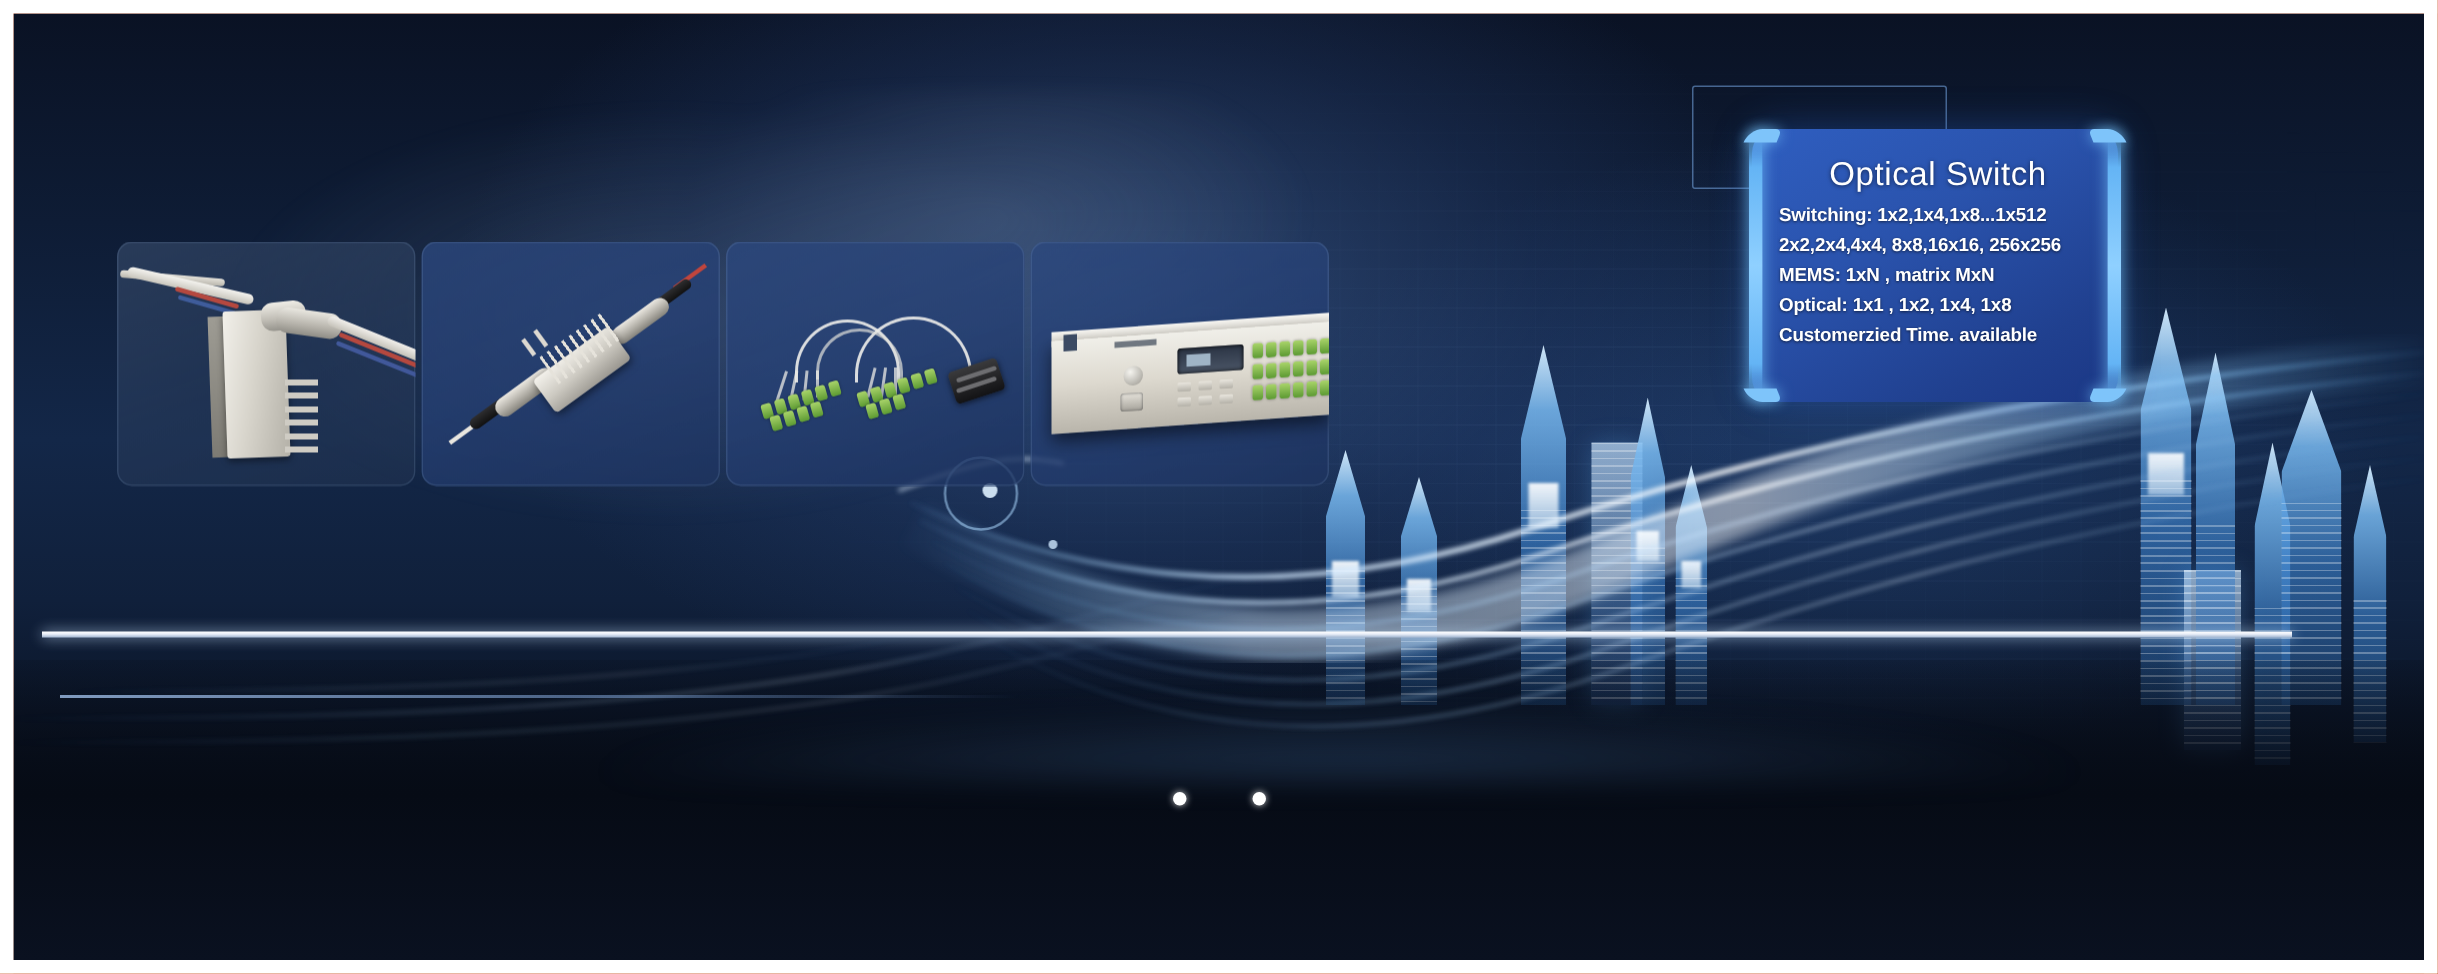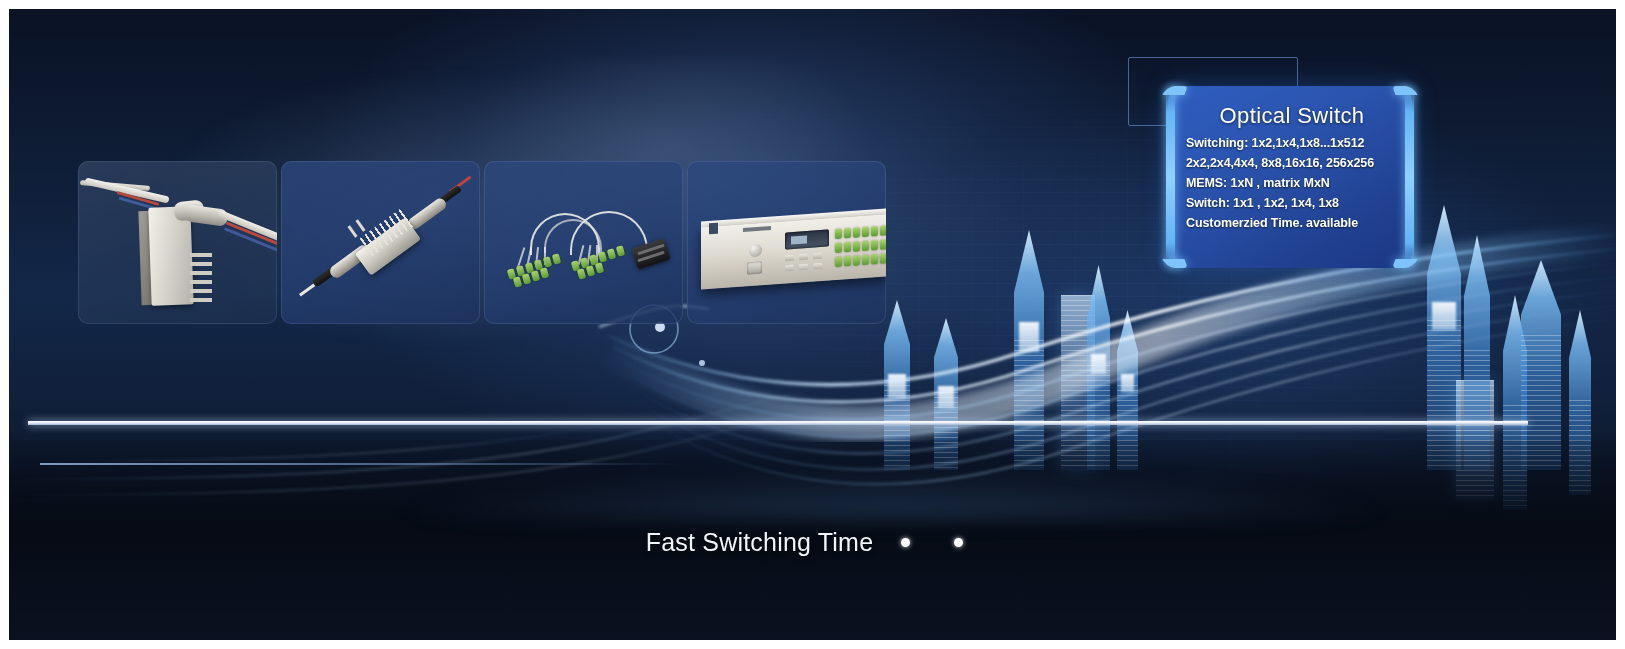--- a/index.html
+++ b/index.html
@@ -483,26 +483,25 @@
   <div class="bracket-cap tl"></div>
   <div class="bracket-cap bl"></div>
   <div class="bracket-cap tr"></div>
   <div class="bracket-cap br"></div>
 
   <div class="card-body">
     <div class="card-title">Optical Switch</div>
     <div class="card-line">Switching: 1x2,1x4,1x8...1x512</div>
     <div class="card-line">2x2,2x4,4x4, 8x8,16x16, 256x256</div>
     <div class="card-line">MEMS: 1xN , matrix MxN</div>
-    <div class="card-line">Switch: 1x1 , 1x2, 1x4, 1x8</div>
+    <div class="card-line">Optical: 1x1 , 1x2, 1x4, 1x8</div>
     <div class="card-line">Customerzied Time. available</div>
   </div>
 
   <div class="tagline">
-    <span class="tag-item">Fast Switching Time</span>
     <span class="tag-dot"></span>
     <span class="tag-dot"></span>
   </div>
 
   <div class="frame-top"></div>
   <div class="frame-bottom"></div>
   <div class="frame-left"></div>
   <div class="frame-right"></div>
 
 </div>

